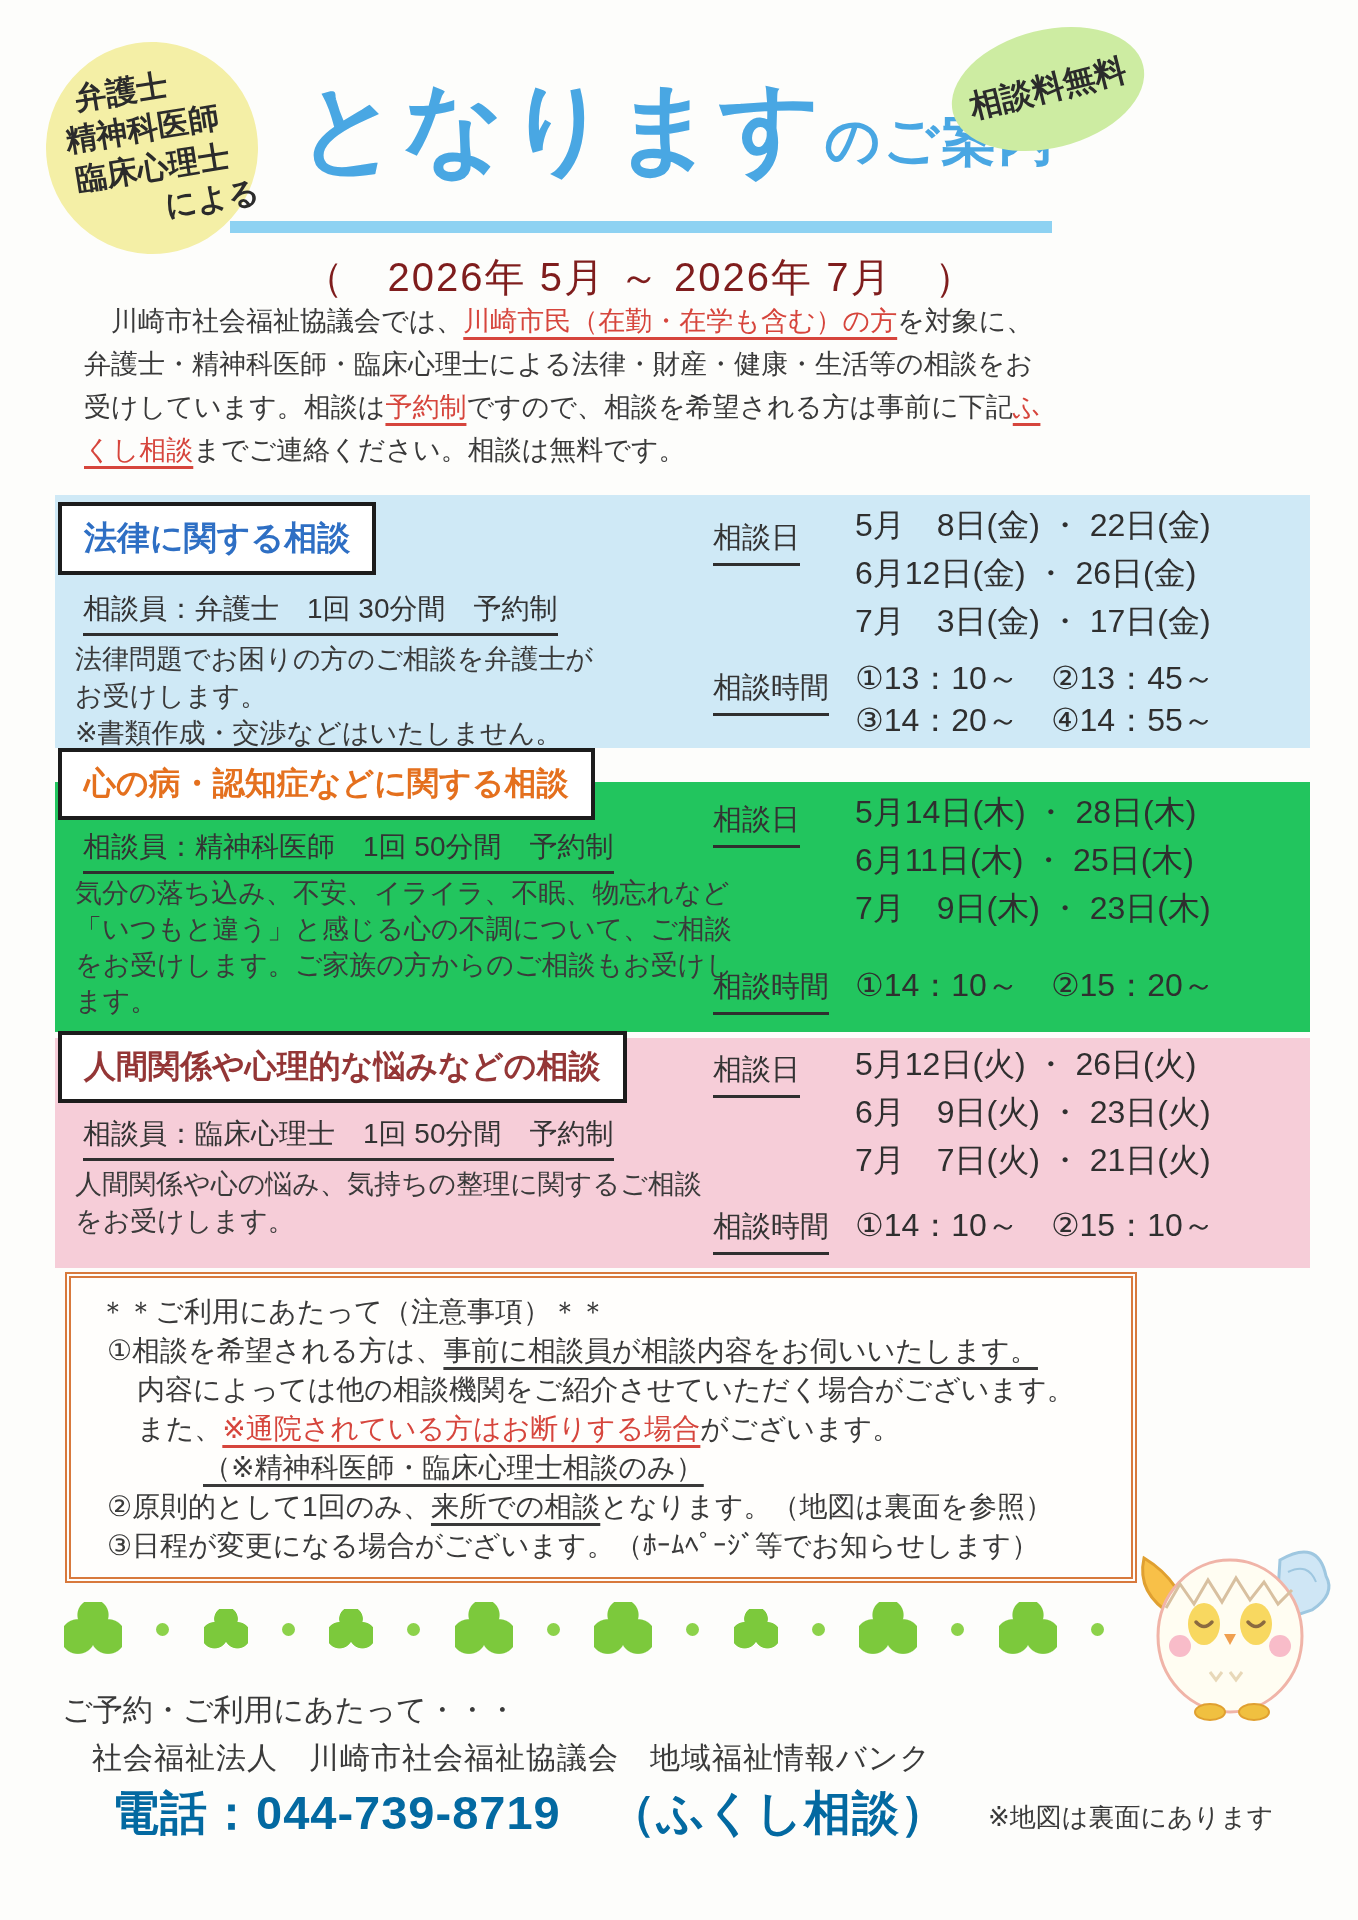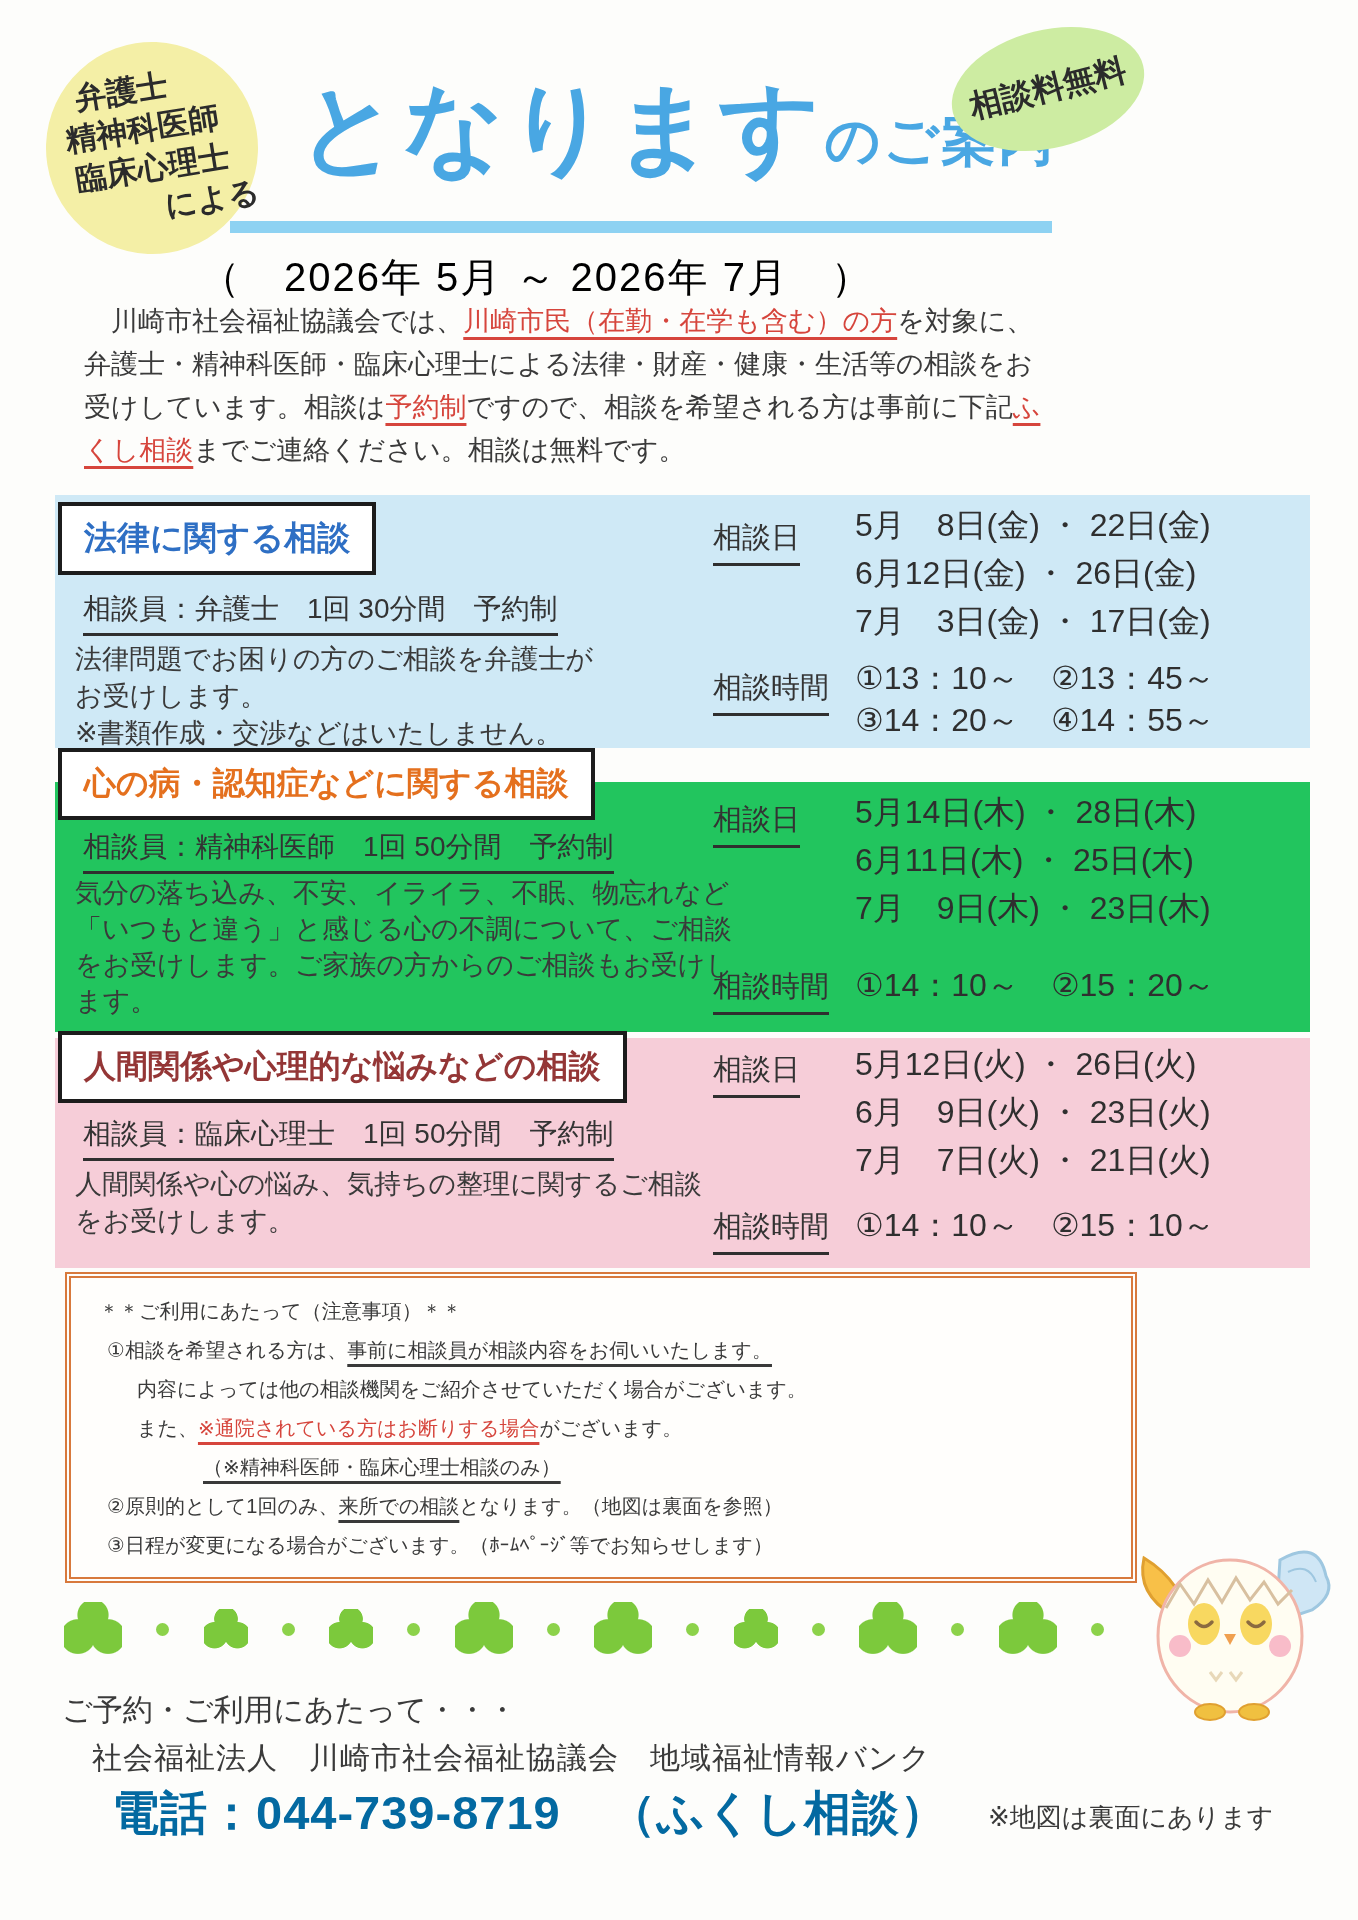--- a/index.html
+++ b/index.html
@@ -33,21 +33,21 @@
   }
   .fee-badge{
     position:absolute;left:950px;top:30px;width:196px;height:118px;
     background:#cdeca2;border-radius:50%;
     transform:rotate(-14deg);
     display:flex;align-items:center;justify-content:center;
     font-size:32px;font-weight:bold;color:#2b2b2b;
   }
   .period{
     position:absolute;left:200px;top:250px;width:880px;
-    font-size:40px;color:#000000;letter-spacing:2px;white-space:nowrap;
+    text-align:center;font-size:40px;color:#7f1d1d;letter-spacing:2px;white-space:nowrap;
   }
   .intro{
     position:absolute;left:84px;top:300px;width:968px;
     font-size:27px;line-height:43px;word-break:break-all;color:#3a3a3a;
   }
   .red-u{color:#d6453c;text-decoration:underline;text-decoration-thickness:3px;text-underline-offset:7px;}
   .blk-u{text-decoration:underline;text-decoration-thickness:3px;text-underline-offset:7px;}
   
   .section{position:absolute;left:55px;width:1255px;}
   .s1{top:495px;height:253px;background:#cfe9f6;}
@@ -82,21 +82,21 @@
   .s1 .time-label{top:173px} .s1 .times{top:162px}
   .s2 .date-label{top:18px}  .s2 .dates{top:6px}
   .s2 .time-label{top:185px} .s2 .times{top:182px}
   .s3 .date-label{top:12px}  .s3 .dates{top:2px}
   .s3 .time-label{top:169px} .s3 .times{top:166px}
   
   .notice{
     position:absolute;left:65px;top:1272px;width:1072px;height:311px;
     border:6px double #d8793c;background:#fffefc;
     box-sizing:border-box;padding:14px 20px 0 20px;
-    font-size:20px;line-height:39px;color:#3a3a3a;
+    font-size:28px;line-height:39px;color:#3a3a3a;
   }
   .notice div{white-space:nowrap;}
   .n-head{margin-left:8px}
   .n-i1{margin-left:16px}
   .n-ind{margin-left:46px}
   .n-ind2{margin-left:112px}
   
   .clover-row{
     position:absolute;left:64px;top:1598px;width:1040px;height:62px;
     display:flex;align-items:center;justify-content:space-between;

